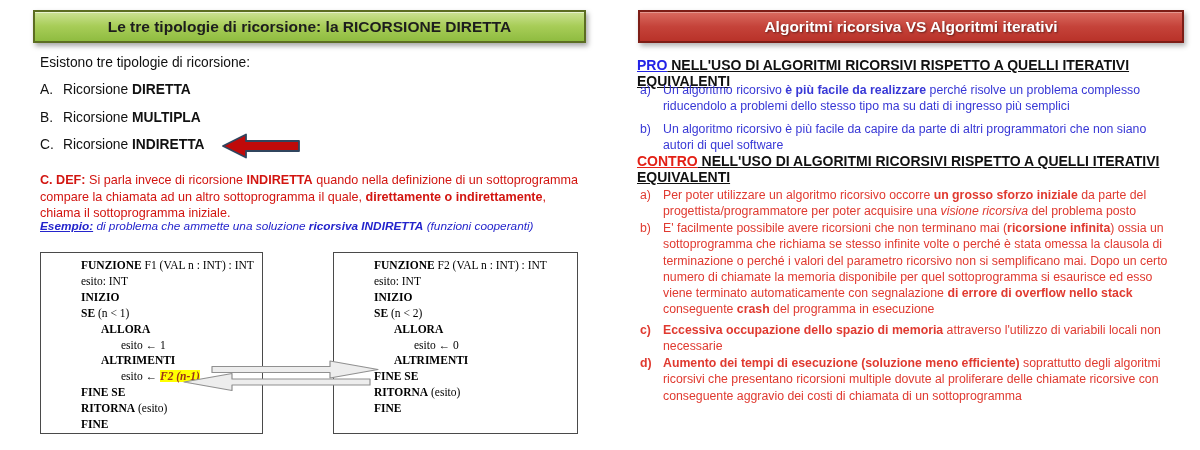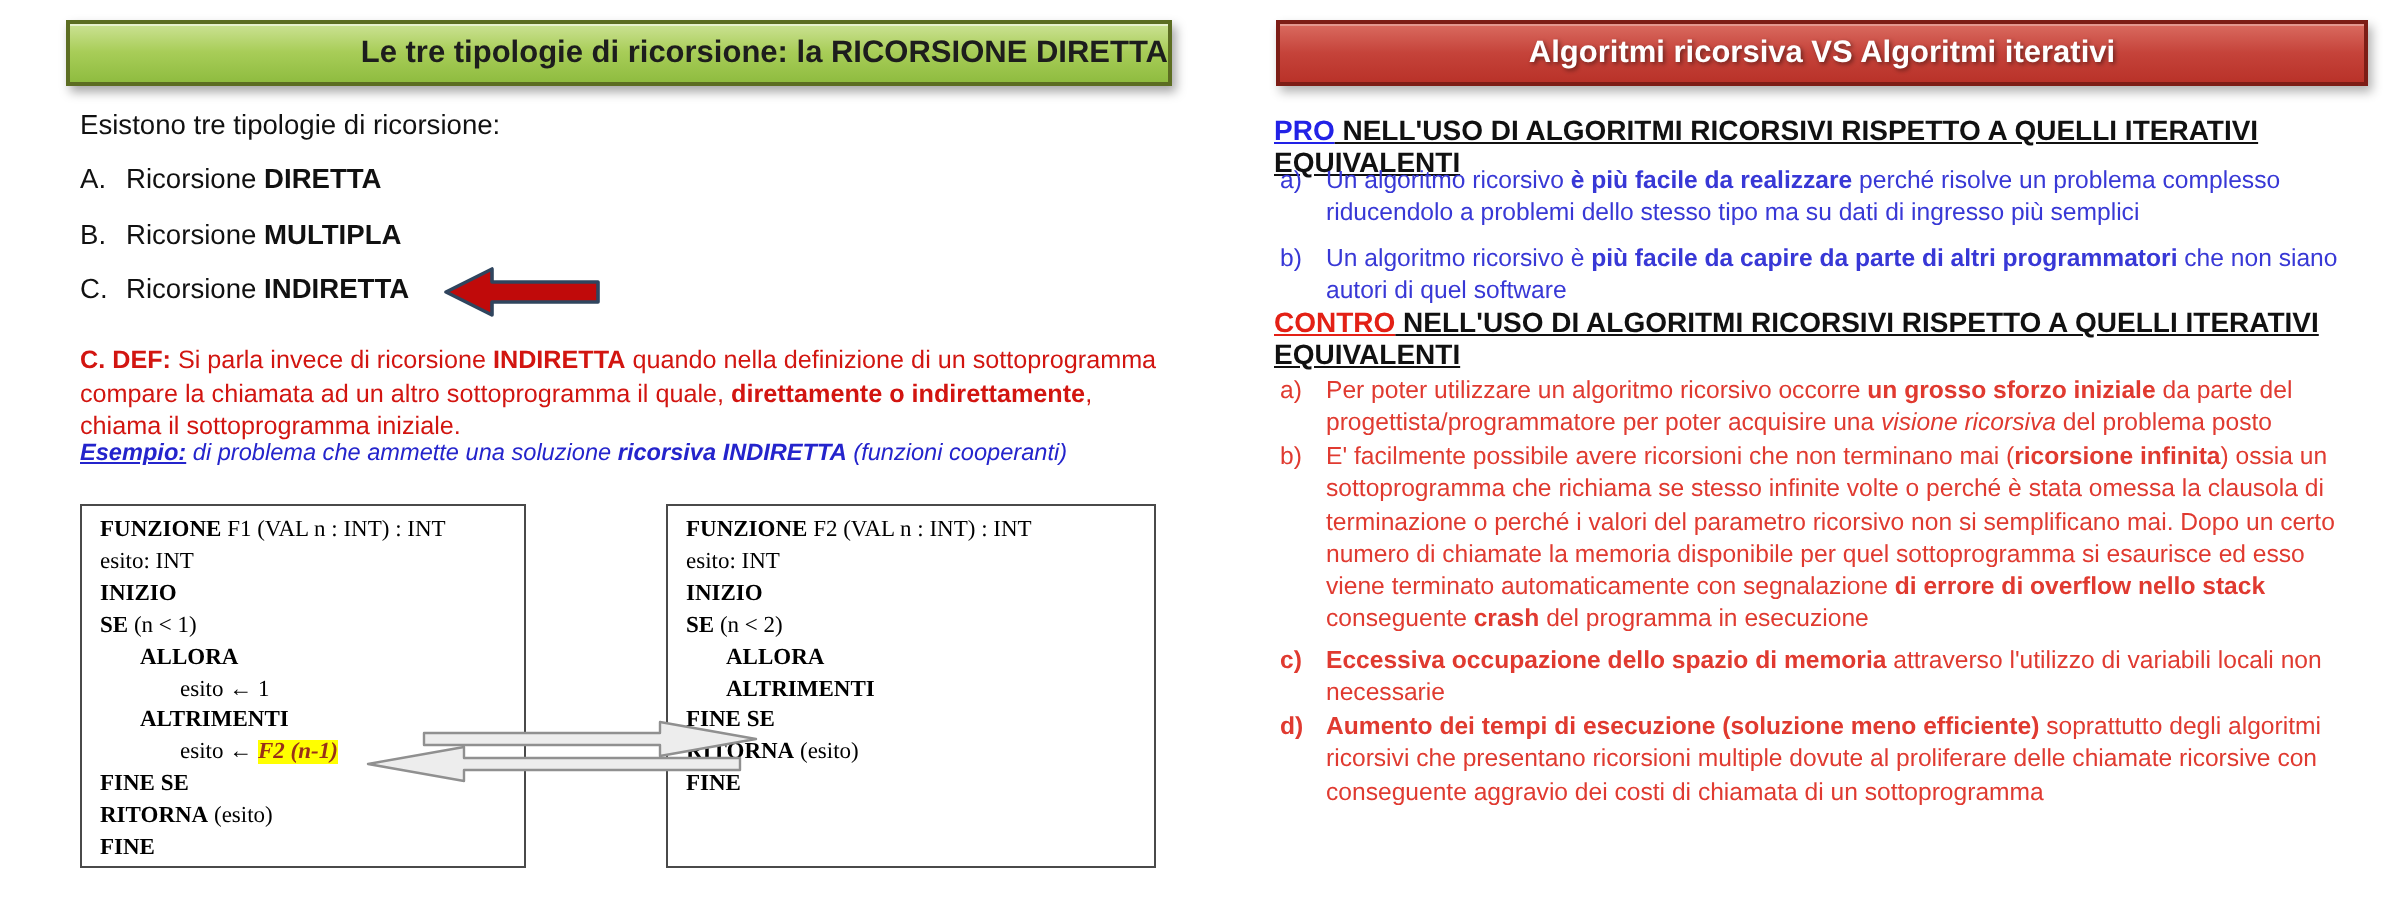--- a/index.html
+++ b/index.html
@@ -3,37 +3,37 @@
 <meta charset="utf-8">
 <style>
   html,body{margin:0;padding:0;}
   body{width:1200px;height:450px;background:#ffffff;font-family:"Liberation Sans",sans-serif;position:relative;overflow:hidden;}
   .abs{position:absolute;}
   .b{font-weight:bold;}
   
   .banner{position:absolute;display:flex;align-items:center;justify-content:center;font-weight:bold;font-size:15.5px;}
   .banner-green{left:33px;top:10px;width:549px;height:29px;color:#1d1d1d;
     background:linear-gradient(180deg,#cce294 0%,#a8cd58 48%,#8fbc40 100%);
-    border:2px solid #5c6d22;box-shadow:inset 0 1px 0 rgba(255,255,255,.55), 2px 3px 5px rgba(0,0,0,.35);justify-content:flex-end;}
+    border:2px solid #5c6d22;box-shadow:inset 0 1px 0 rgba(255,255,255,.55), 2px 3px 5px rgba(0,0,0,.35);}
   .banner-red{left:638px;top:10px;width:542px;height:29px;color:#ffffff;text-shadow:1px 1px 2px rgba(0,0,0,.45);
     background:linear-gradient(180deg,#da6b60 0%,#c5433a 50%,#b93229 100%);
     border:2px solid #7d1d16;box-shadow:inset 0 1px 0 rgba(255,255,255,.3), 2px 3px 5px rgba(0,0,0,.3);}
   
   .intro{left:40px;top:55px;font-size:13.8px;color:#111;margin:0;}
   .list-item{left:40px;display:flex;font-size:13.8px;color:#111;}
   .list-letter{width:23px;flex-shrink:0;}
   .def{left:40px;top:172px;width:545px;font-size:12.6px;line-height:16.6px;color:#d21510;margin:0;}
   .example{left:40px;top:219px;font-size:11.8px;color:#2424cc;margin:0;}
   
   .codebox{position:absolute;top:252px;height:175px;border:1px solid #4a4a4a;background:#fff;
     font-family:"Liberation Serif","DejaVu Serif",serif;font-size:11.5px;line-height:15.9px;color:#000;
     padding:5px 4px 0 9px;}
   .box1{left:40px;width:208px;}
   .box2{left:333px;width:230px;}
-  .cl{white-space:nowrap;}
+  .cl{white-space:nowrap;margin-left:31px;}
   .ind1{padding-left:20px;}
   .ind2{padding-left:40px;}
   
   .rheading{left:637px;width:545px;font-size:14px;font-weight:bold;color:#111;margin:0;}
   .ritem{left:640px;width:540px;display:flex;font-size:12.3px;line-height:16.3px;}
   .rletter{width:23px;flex-shrink:0;}
   .rtext{flex:1;}
   .pro{color:#3838d6;}
   .contro{color:#e03a30;}
   svg{display:block;}
@@ -83,20 +83,21 @@
     <div class="cl"><span style="font-weight: bold;">RITORNA</span><span> (esito)</span></div>
     <div class="cl"><span style="font-weight: bold;">FINE</span></div>
   </div>
 
   <div class="abs codebox box2">
     <div class="cl"><span style="font-weight: bold;">FUNZIONE</span><span> F2 (VAL n : INT) : INT</span></div>
     <div class="cl"><span>esito: INT</span></div>
     <div class="cl"><span style="font-weight: bold;">INIZIO</span></div>
     <div class="cl"><span style="font-weight: bold;">SE</span><span> (n &lt; 2)</span></div>
     <div class="cl ind1"><span style="font-weight: bold;">ALLORA</span></div>
+    <div class="cl ind2"><span>esito ← 0</span></div>
     <div class="cl ind1"><span style="font-weight: bold;">ALTRIMENTI</span></div>
     <div class="cl"><span style="font-weight: bold;">FINE SE</span></div>
     <div class="cl"><span style="font-weight: bold;">RITORNA</span><span> (esito)</span></div>
     <div class="cl"><span style="font-weight: bold;">FINE</span></div>
   </div>
 
   <svg class="abs" style="left:180px;top:357px" width="222" height="36" viewBox="0 0 222 36">
     <polygon points="32,9.5 150,9.5 150,4 198,12.5 150,21 150,15.5 32,15.5" fill="#ededed" stroke="#909090" stroke-width="1.2" stroke-linejoin="round"></polygon>
     <polygon points="4,25 52,16.5 52,22 190,22 190,28 52,28 52,33.5" fill="#ededed" stroke="#909090" stroke-width="1.2" stroke-linejoin="round"></polygon>
   </svg>
@@ -110,21 +111,21 @@
   </header>
 
   <p class="abs rheading" style="top:57px"><span style="text-decoration: underline; color: rgb(34, 34, 230);">PRO</span><span style="text-decoration: underline;"> NELL'USO DI ALGORITMI RICORSIVI RISPETTO A QUELLI ITERATIVI EQUIVALENTI</span></p>
 
   <div class="abs ritem pro" style="top:82px">
     <span class="rletter">a)</span>
     <div class="rtext"><span>Un algoritmo ricorsivo </span><span style="font-weight: bold;">è più facile da realizzare</span><span> perché risolve un problema complesso riducendolo a problemi dello stesso tipo ma su dati di ingresso più semplici</span></div>
   </div>
   <div class="abs ritem pro" style="top:121px">
     <span class="rletter">b)</span>
-    <div class="rtext"><span>Un algoritmo ricorsivo è </span><span style="font-weight: bold;">più facile da capire da parte di altri programmatori</span><span> che non siano autori di quel software</span></div>
+    <div class="rtext"><span>Un algoritmo ricorsivo è </span><span style="font-weight: normal;">più facile da capire da parte di altri programmatori</span><span> che non siano autori di quel software</span></div>
   </div>
 
   <p class="abs rheading" style="top:153px"><span style="text-decoration: underline; color: rgb(227, 32, 21);">CONTRO</span><span style="text-decoration: underline;"> NELL'USO DI ALGORITMI RICORSIVI RISPETTO A QUELLI ITERATIVI EQUIVALENTI</span></p>
 
   <div class="abs ritem contro" style="top:187px">
     <span class="rletter">a)</span>
     <div class="rtext"><span>Per poter utilizzare un algoritmo ricorsivo occorre </span><span style="font-weight: bold;">un grosso sforzo iniziale</span><span> da parte del progettista/programmatore per poter acquisire una </span><span style="font-style: italic;">visione ricorsiva</span><span> del problema posto</span></div>
   </div>
   <div class="abs ritem contro" style="top:220px">
     <span class="rletter">b)</span>

